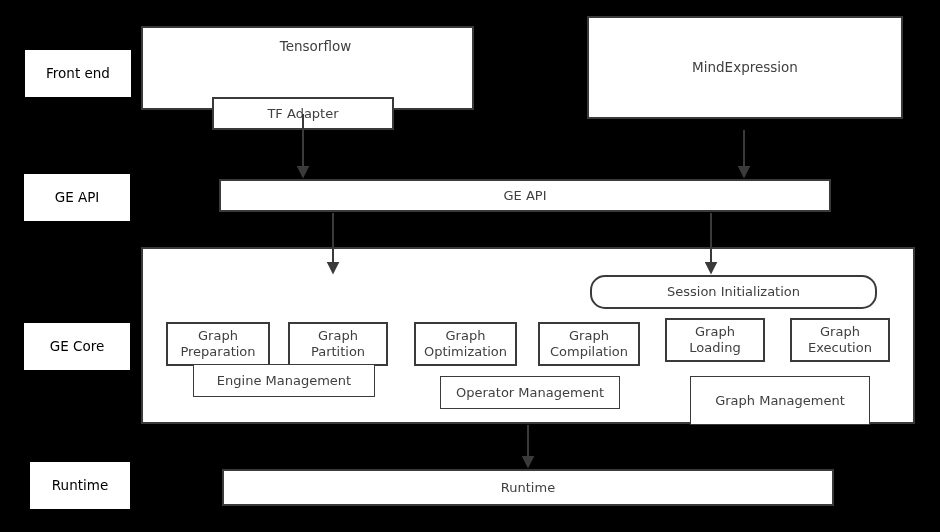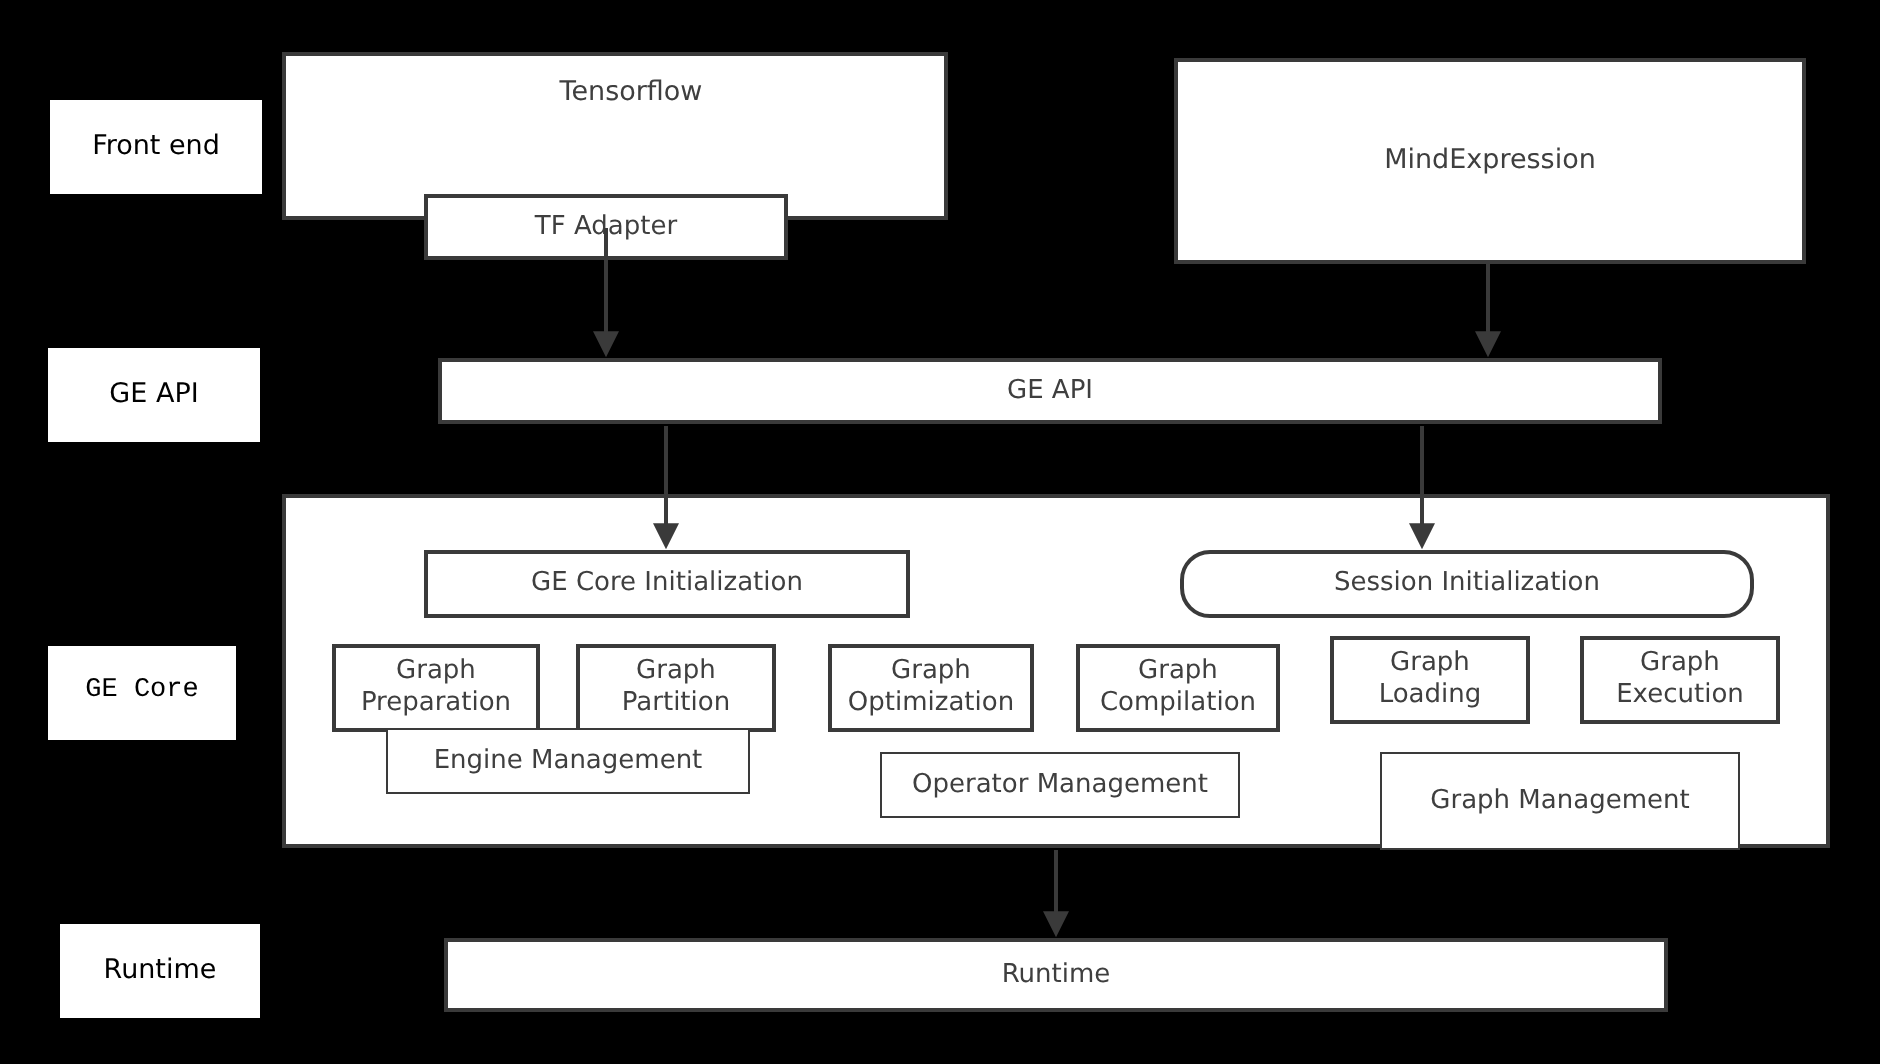--- a/index.html
+++ b/index.html
@@ -71,40 +71,39 @@
 </style>
 </head>
 <body>
 
 <div id="canvas">
 
   <div class="node layer-label" style="left:25px; top:50px; width:106px; height:47px;">Front end</div>
 
   <div class="node layer-label" style="left:24px; top:174px; width:106px; height:47px;">GE API</div>
 
-  <div class="node layer-label" style="left:24px; top:323px; width:94px; height:47px;font-family:Liberation Mono, monospace;">GE Core</div>
+  <div class="node layer-label" style="left:24px; top:323px; width:106px; height:47px;">GE Core</div>
 
   <div class="node layer-label" style="left:30px; top:462px; width:100px; height:47px;">Runtime</div>
 
   <div class="node container" style="left:141px; top:26px; width:333px; height:84px;padding-left:16px;">
     <span>Tensorflow</span>
   </div>
 
   <div class="node box" style="left:212px; top:81px; width:182px; height:33px;margin-top:16px;">TF Adapter</div>
 
-  <div class="node container" style="left:587px; top:29px; width:316px; height:103px;
+  <div class="node container" style="left:587px; top:16px; width:316px; height:103px;
               align-items:center; padding-top:0;justify-content:center;">
     <span>MindExpression</span>
   </div>
 
   <div class="node bar" style="left:219px; top:179px; width:612px; height:33px;">GE API</div>
 
   <div class="node container" style="left:141px; top:247px; width:774px; height:177px; padding-top:0;"></div>
 
-  <div class="node box" style="left:212px; top:275px; width:243px; height:34px;">GE Core Initialization</div>
 
   <div class="node box" style="left:590px; top:275px; width:287px; height:34px;border-radius:15px;">Session Initialization</div>
 
   <div class="node box" style="left:166px; top:322px; width:104px; height:44px;">Graph
 Preparation</div>
 
   <div class="node box" style="left:288px; top:322px; width:100px; height:44px;">Graph
 Partition</div>
 
   <div class="node box" style="left:414px; top:322px; width:103px; height:44px;">Graph

